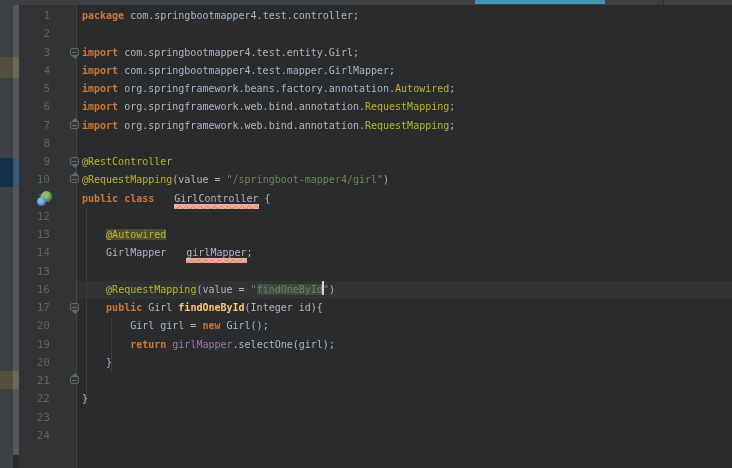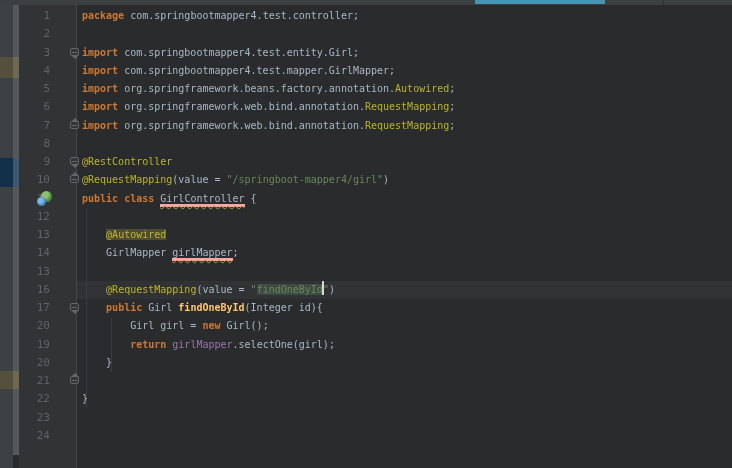--- a/index.html
+++ b/index.html
@@ -37,22 +37,22 @@
   .code-line{height:18.25px;line-height:18.25px;font-size:10px;white-space:pre;padding-left:5px;color:var(--c-text,#a9b7c6);}
   .s-kw{color:var(--c-keyword,#cc7832);font-weight:bold;}
   .s-plain{color:var(--c-text,#a9b7c6);}
   .s-ann{color:var(--c-annotation,#bbb529);}
   .s-annhl{color:var(--c-annotation,#bbb529);background:var(--c-word_highlight,#4f4b35);}
   .s-str{color:var(--c-string,#6a8759);}
   .s-strsel{color:var(--c-string,#6a8759);background:var(--c-selection,#3d4b44);}
   .s-field{color:var(--c-field,#9876aa);}
   .s-method{color:var(--c-method,#ffc66d);font-weight:bold;}
   .s-attr{color:var(--c-text,#a9b7c6);font-weight:normal;}
-  .s-clsu,.s-fieldu{color:var(--c-text,#a9b7c6);border-bottom:3px solid #fca5a5;
-    text-decoration:underline wavy #a8a032 1px;text-underline-offset:3px;}
+  .s-clsu,.s-fieldu{color:var(--c-text,#a9b7c6);border-bottom:5px solid #fca5a5;
+    text-decoration:underline wavy #a8a032 1px;text-underline-offset:3px;margin-left:14px;}
   .s-caret{display:inline-block;width:2px;height:14px;background:#d8d8d8;vertical-align:-2px;margin:0 -1px;}
   
   .bean-icon{position:absolute;left:37px;top:191px;width:15px;height:15px;z-index:4;}
   .bean-leaf{position:absolute;right:0;top:0;width:11px;height:11px;border-radius:50%;
     background:radial-gradient(circle at 35% 35%,#8cc06c 0 35%,#4f8f3d 60%,#3a6e2e 100%);}
   .bean-badge{position:absolute;left:0;bottom:0;width:9px;height:9px;border-radius:50%;
     background:radial-gradient(circle at 40% 40%,#7db6e8 0 30%,#3f76ad 70%,#2c5a8a 100%);}
 </style>
 </head>
 <body style="--c-background: #2a2b2d; --c-gutter: #313335; --c-accent_tab: #4596b4; --c-caret_line: #313234; --c-text: #a9b7c6; --c-keyword: #cc7832; --c-string: #6a8759; --c-annotation: #bbb529; --c-field: #9876aa; --c-method: #ffc66d; --c-selection: #3d4b44; --c-word_highlight: #4f4b35;">

